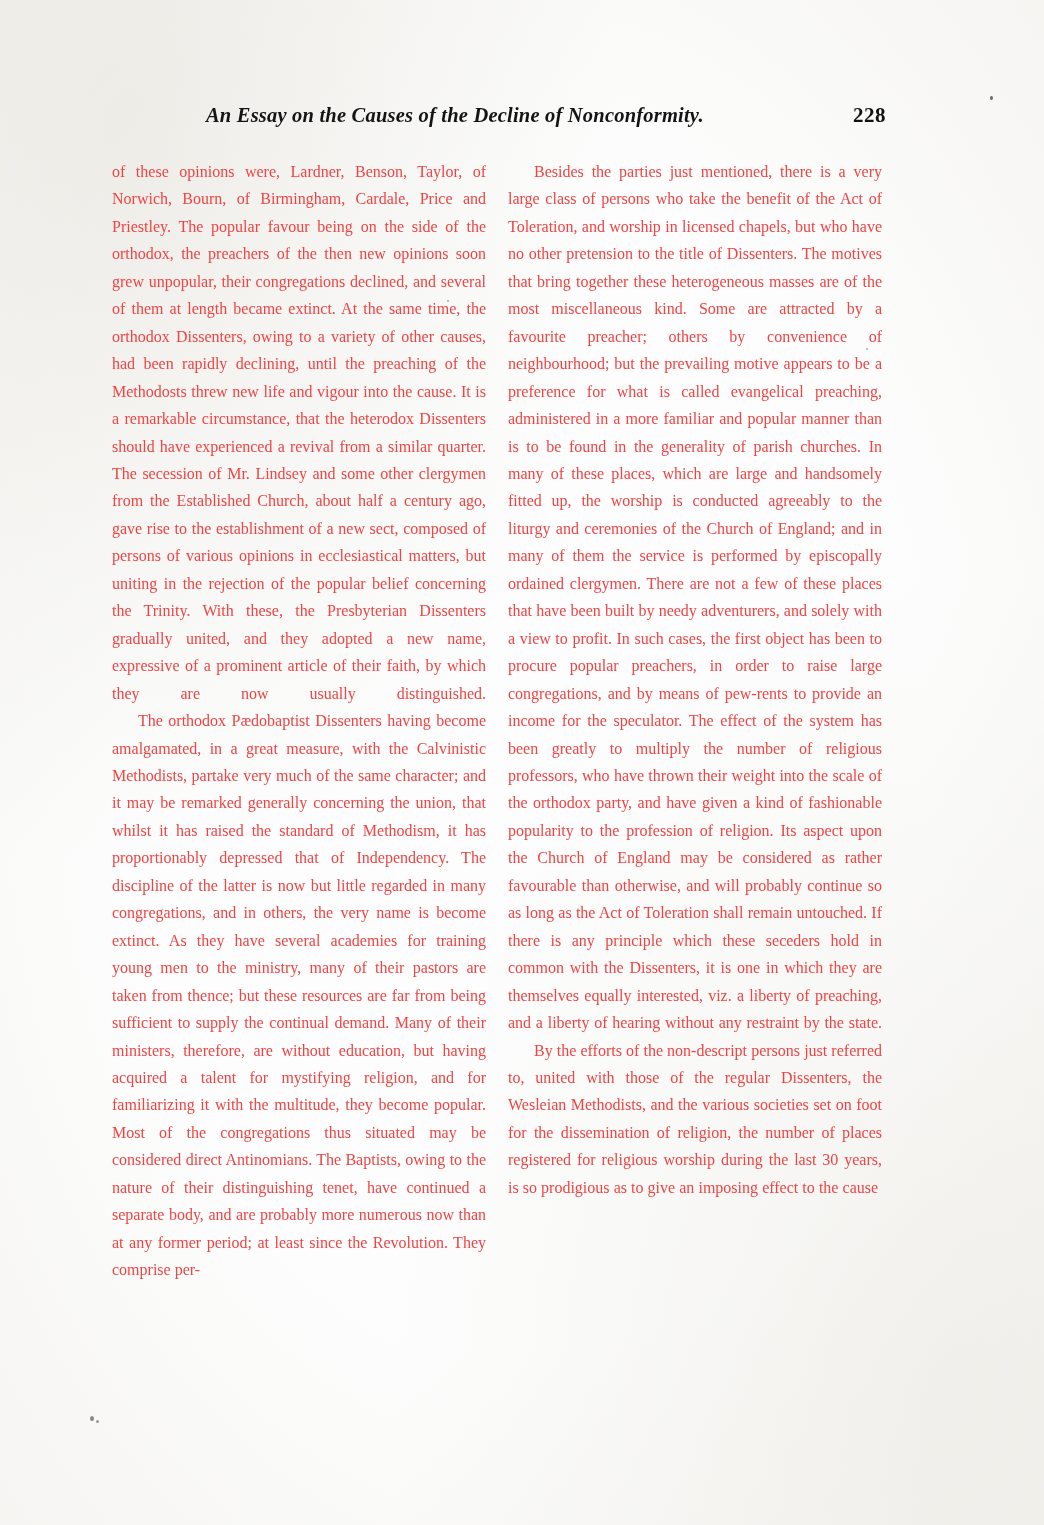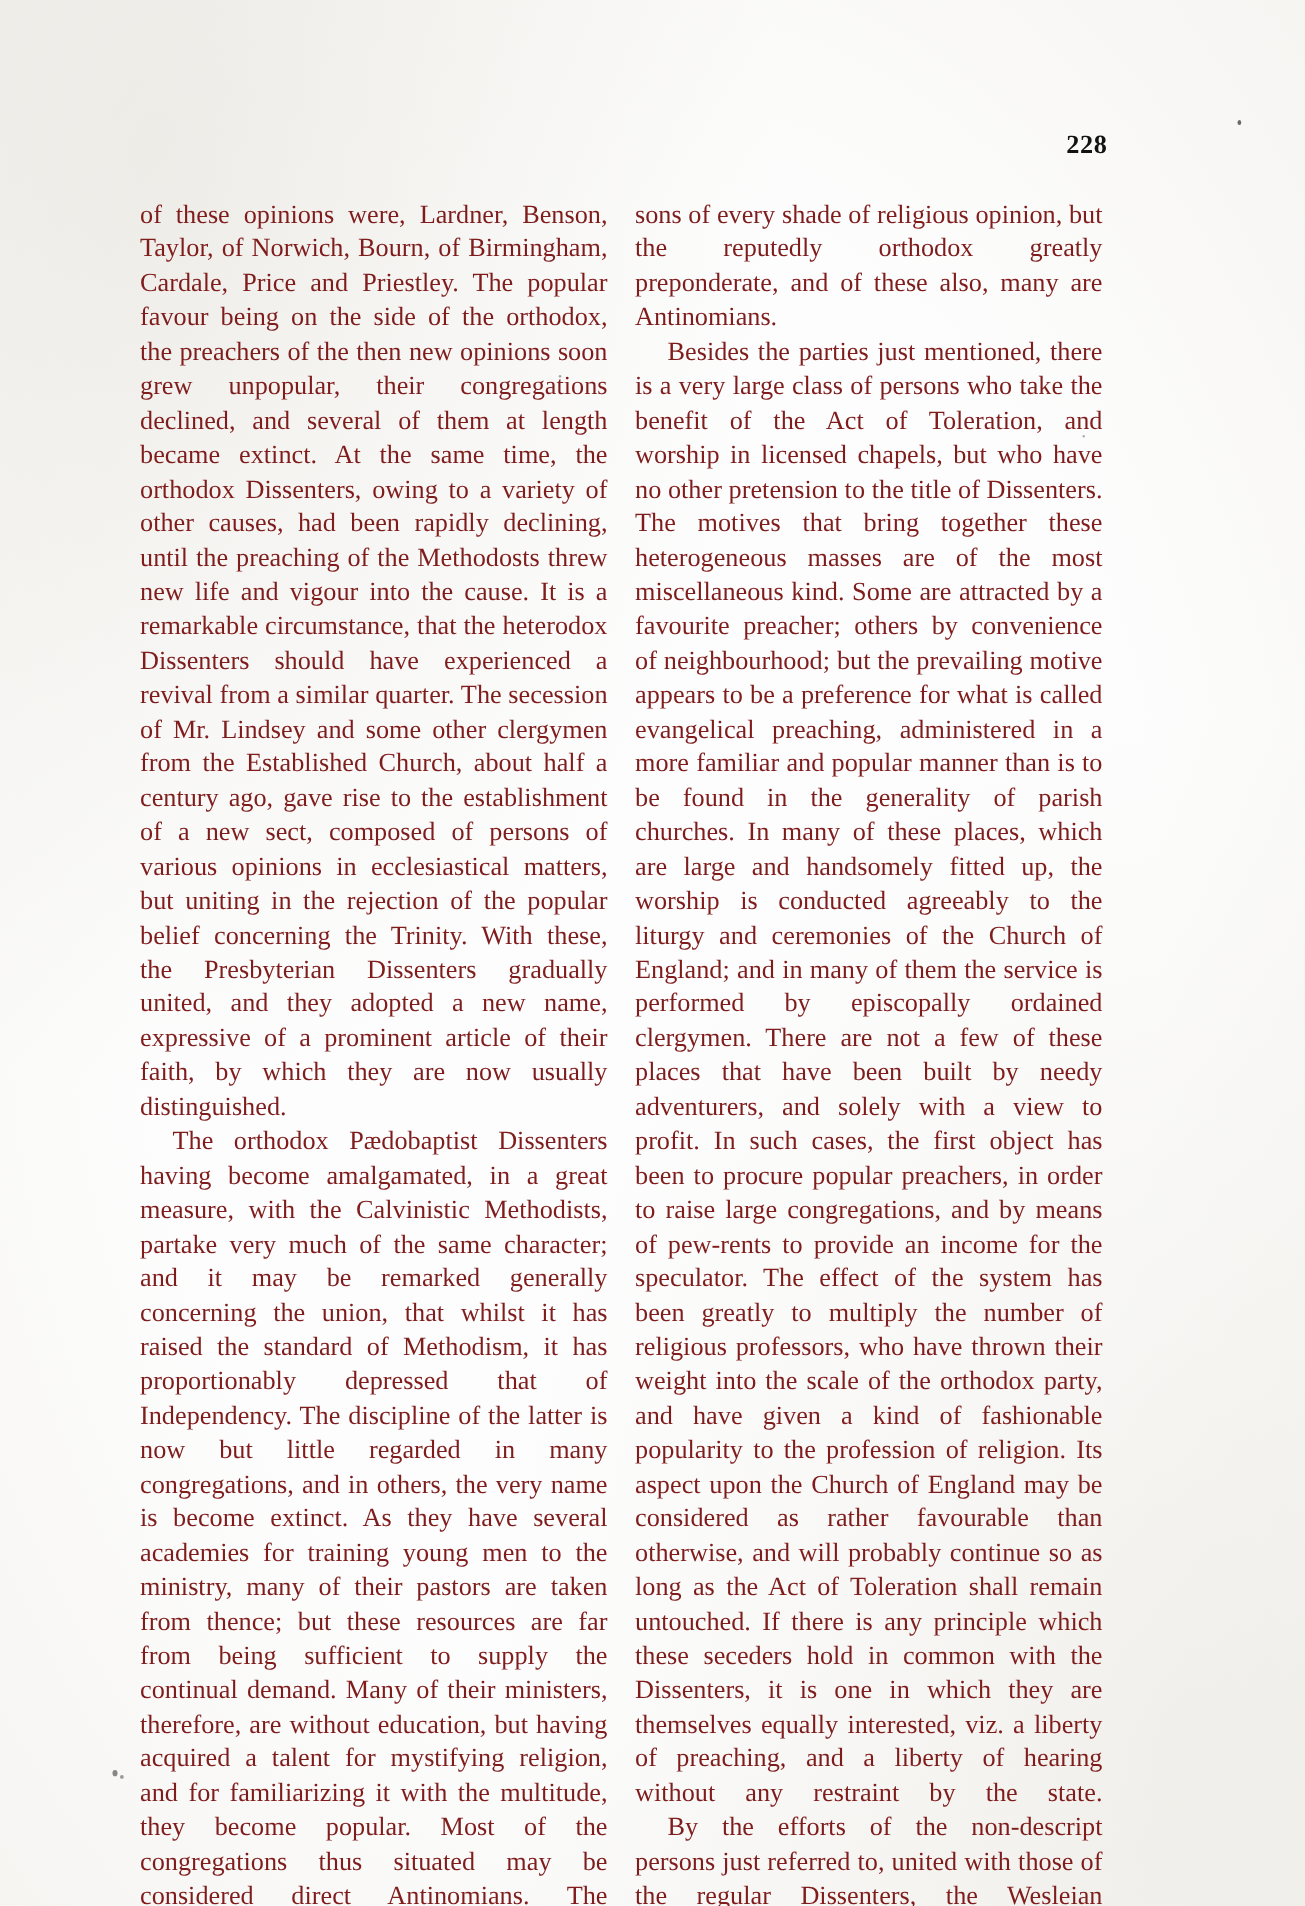--- a/index.html
+++ b/index.html
@@ -75,27 +75,27 @@
   .col {
     position: absolute;
     top: 0;
     width: 374px;
   }
   .col-left  { left: 112px; }
   .col-right { left: 508px; }
 
   .para {
     margin: 0;
-    font-size: 21px;
+    font-size: 16px;
     line-height: 27.45px;
     text-align: justify;
     text-align-last: justify;
     word-spacing: 0.1px;
     hyphens: manual;
-    color: #7f1d1d;
+    color: #ef4444;
   }
   .para + .para { margin-top: 0; }
   .para.indent { text-indent: 26px; }
   .para.last   { text-align-last: left; }
 
   
   .col-left .para  { text-rendering: optimizeLegibility; }
   .col-right .para { text-rendering: optimizeLegibility; }
 
   
@@ -108,32 +108,32 @@
   }
 </style>
 </head>
 <body>
 
 <div class="page">
 
   <div class="paper-tint"></div>
 
   <div class="running-head">
+    <div class="rh-title">An Essay on the Causes of the Decline of Nonconformity.</div>
     <div class="rh-folio">228</div>
   </div>
 
   <div class="columns">
 
     <div class="col col-left">
       <p class="para">of these opinions were, Lardner, Benson, Taylor, of Norwich, Bourn, of Birmingham, Cardale, Price and Priestley. The popular favour being on the side of the orthodox, the preachers of the then new opinions soon grew unpopular, their congregations declined, and several of them at length became extinct. At the same time, the orthodox Dissenters, owing to a variety of other causes, had been rapidly declining, until the preaching of the Methodosts threw new life and vigour into the cause. It is a remarkable circumstance, that the heterodox Dissenters should have experienced a revival from a similar quarter. The secession of Mr. Lindsey and some other clergymen from the Established Church, about half a century ago, gave rise to the establishment of a new sect, composed of persons of various opinions in ecclesiastical matters, but uniting in the rejection of the popular belief concerning the Trinity. With these, the Presbyterian Dissenters gradually united, and they adopted a new name, expressive of a prominent article of their faith, by which they are now usually distinguished.</p>
       <p class="para indent last">The orthodox Pædobaptist Dissenters having become amalgamated, in a great measure, with the Calvinistic Methodists, partake very much of the same character; and it may be remarked generally concerning the union, that whilst it has raised the standard of Methodism, it has proportionably depressed that of Independency. The discipline of the latter is now but little regarded in many congregations, and in others, the very name is become extinct. As they have several academies for training young men to the ministry, many of their pastors are taken from thence; but these resources are far from being sufficient to supply the continual demand. Many of their ministers, therefore, are without education, but having acquired a talent for mystifying religion, and for familiarizing it with the multitude, they become popular. Most of the congregations thus situated may be considered direct Antinomians. The Baptists, owing to the nature of their distinguishing tenet, have continued a separate body, and are probably more numerous now than at any former period; at least since the Revolution. They comprise per-</p>
     </div>
 
     <div class="col col-right">
-      <p class="para last">sons of every shade of religious opinion, but the reputedly orthodox greatly preponderate, and of these also, many are Antinomians.</p>
       <p class="para indent">Besides the parties just mentioned, there is a very large class of persons who take the benefit of the Act of Toleration, and worship in licensed chapels, but who have no other pretension to the title of Dissenters. The motives that bring together these heterogeneous masses are of the most miscellaneous kind. Some are attracted by a favourite preacher; others by convenience of neighbourhood; but the prevailing motive appears to be a preference for what is called evangelical preaching, administered in a more familiar and popular manner than is to be found in the generality of parish churches. In many of these places, which are large and handsomely fitted up, the worship is conducted agreeably to the liturgy and ceremonies of the Church of England; and in many of them the service is performed by episcopally ordained clergymen. There are not a few of these places that have been built by needy adventurers, and solely with a view to profit. In such cases, the first object has been to procure popular preachers, in order to raise large congregations, and by means of pew-rents to provide an income for the speculator. The effect of the system has been greatly to multiply the number of religious professors, who have thrown their weight into the scale of the orthodox party, and have given a kind of fashionable popularity to the profession of religion. Its aspect upon the Church of England may be considered as rather favourable than otherwise, and will probably continue so as long as the Act of Toleration shall remain untouched. If there is any principle which these seceders hold in common with the Dissenters, it is one in which they are themselves equally interested, viz. a liberty of preaching, and a liberty of hearing without any restraint by the state.</p>
       <p class="para indent last">By the efforts of the non-descript persons just referred to, united with those of the regular Dissenters, the Wesleian Methodists, and the various societies set on foot for the dissemination of religion, the number of places registered for religious worship during the last 30 years, is so prodigious as to give an imposing effect to the cause</p>
     </div>
 
   </div>
 
   <span class="speck" style="left:990px;top:96px;width:3px;height:4px;"></span>
   <span class="speck" style="left:90px;top:1416px;width:4px;height:5px;opacity:.6;"></span>
   <span class="speck" style="left:96px;top:1420px;width:3px;height:3px;opacity:.5;"></span>
   <span class="speck" style="left:447px;top:300px;width:2px;height:2px;opacity:.45;"></span>

